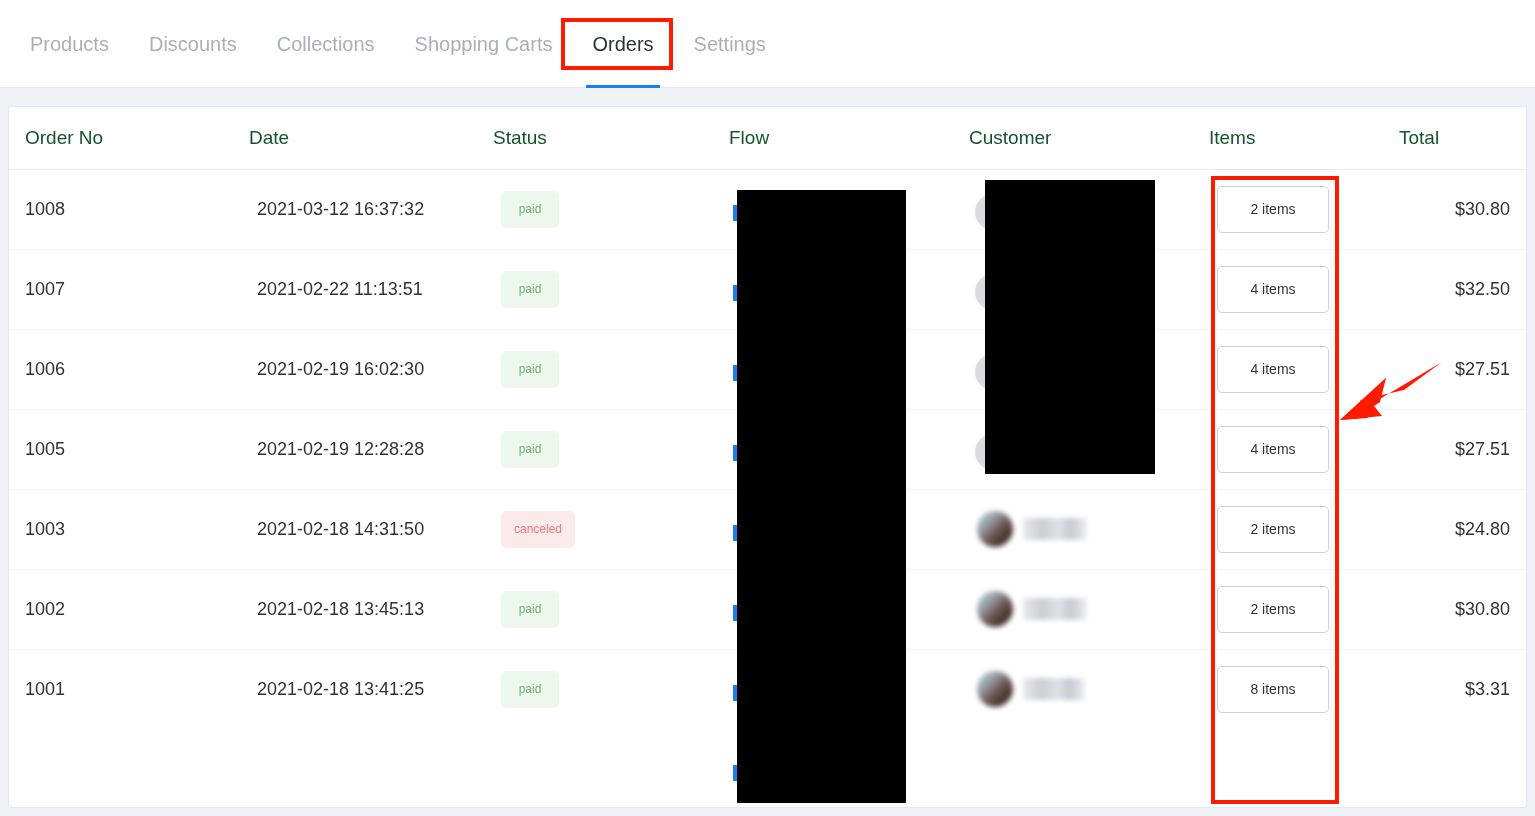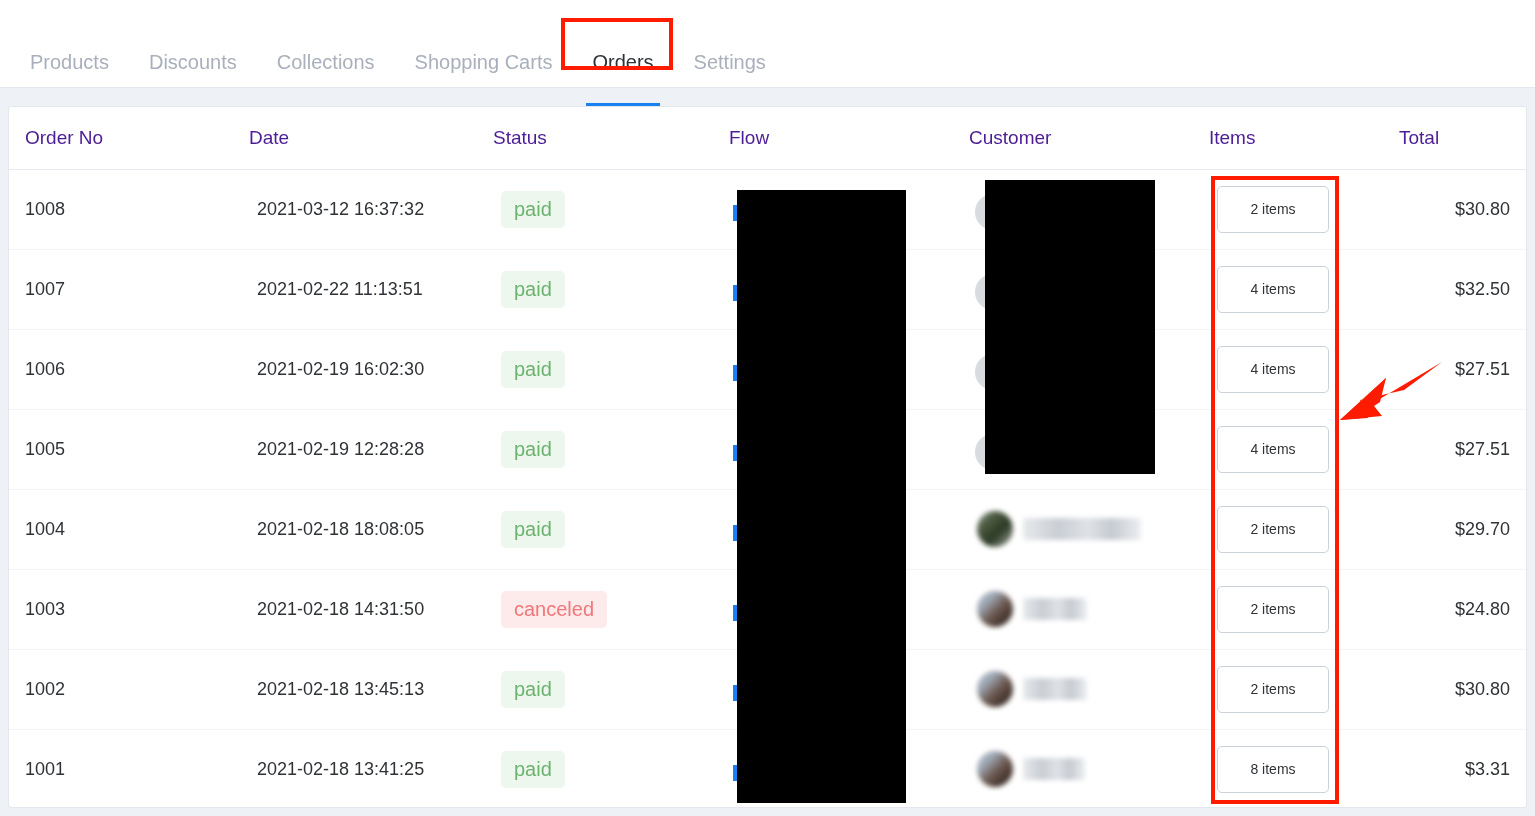--- a/index.html
+++ b/index.html
@@ -27,21 +27,20 @@
     background: #ffffff;
     border-bottom: 1px solid #e3e8ee;
   }
   .tabs {
     position: absolute;
     left: 0; top: 0;
     height: 88px;
     display: flex;
     align-items: flex-start;
     padding-left: 10px;
-    margin-top: 18px;
   }
   .tab {
     position: relative;
     padding: 30px 20px 0 20px;
     font-size: 20px;
     color: #a9b0bb;
     white-space: nowrap;
     cursor: pointer;
     line-height: 28px;
     height: 88px;
@@ -68,21 +67,21 @@
   }
 
   table.orders {
     width: 100%;
     border-collapse: collapse;
     table-layout: fixed;
   }
   table.orders th {
     font-size: 19px;
     font-weight: normal;
-    color: #4c1d95;
+    color: #14532d;
     text-align: left;
     padding: 0;
     height: 62px;
     vertical-align: middle;
     border-bottom: 1px solid #e6eaee;
   }
   table.orders td {
     font-size: 18px;
     color: #2f3337;
     padding: 8px;
@@ -100,21 +99,21 @@
   .col-items  { width: 190px; }
   .col-total  { width: 127px; text-align: right; padding-right: 16px !important; }
 
   
   .badge {
     display: inline-block;
     min-width: 58px;
     text-align: center;
     padding: 9px 13px;
     border-radius: 5px;
-    font-size: 20px;
+    font-size: 12px;
     line-height: 19px;
   }
   .badge.paid     { background: #eef7ee; color: #6cb36f; }
   .badge.canceled { background: #fdeaea; color: #f2777a; }
 
   
   .items-btn {
     display: inline-block;
     min-width: 112px;
     text-align: center;
@@ -255,34 +254,20 @@
           <tr>
             <td class="col-order">1005</td>
             <td class="col-date">2021-02-19 12:28:28</td>
             <td class="col-status"><span class="badge paid">paid</span></td>
             <td class="col-flow"></td>
             <td class="col-cust"></td>
             <td class="col-items"><span class="items-btn">4 items</span></td>
             <td class="col-total">$27.51</td>
           </tr>
           <tr>
-            <td class="col-order">1004</td>
-            <td class="col-date">2021-02-18 18:08:05</td>
-            <td class="col-status"><span class="badge paid">paid</span></td>
-            <td class="col-flow"></td>
-            <td class="col-cust">
-              <div class="cust-wrap">
-                <div class="avatar blurred green"></div>
-                <div class="name-blur" style="width: 118px;"></div>
-              </div>
-            </td>
-            <td class="col-items"><span class="items-btn">2 items</span></td>
-            <td class="col-total">$29.70</td>
-          </tr>
-          <tr>
             <td class="col-order">1003</td>
             <td class="col-date">2021-02-18 14:31:50</td>
             <td class="col-status"><span class="badge canceled">canceled</span></td>
             <td class="col-flow"></td>
             <td class="col-cust">
               <div class="cust-wrap">
                 <div class="avatar blurred"></div>
                 <div class="name-blur" style="width: 64px;"></div>
               </div>
             </td>

